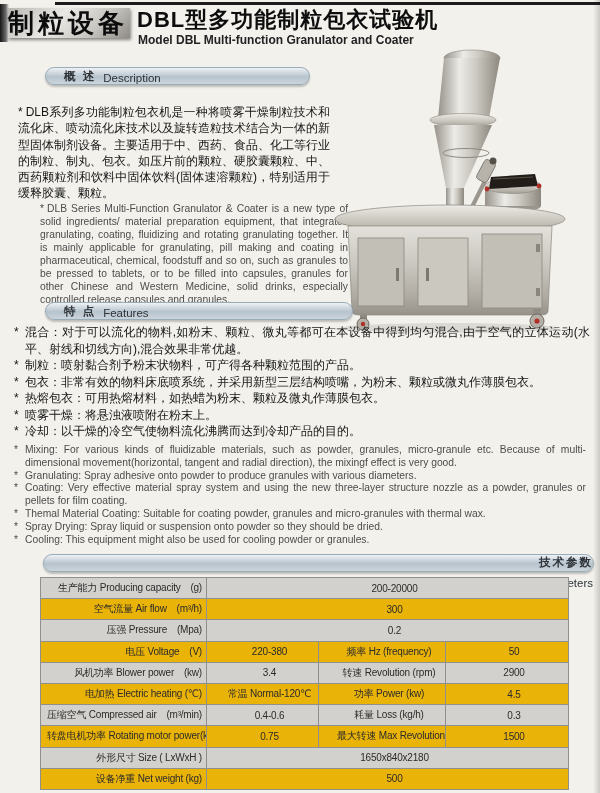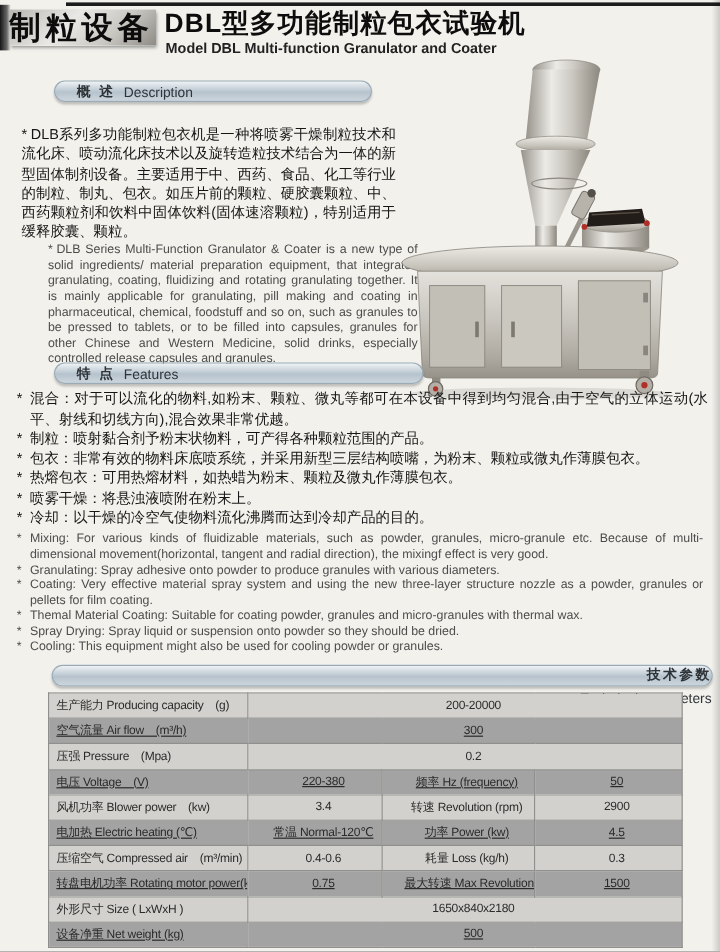--- a/index.html
+++ b/index.html
@@ -37,23 +37,23 @@
   
   ul.feat{position:absolute;left:14px;margin:0;padding:0;list-style:none;}
   ul.feat li{position:relative;padding-left:11px;text-align:justify;}
   ul.feat li .bullet{position:absolute;left:0;top:0;}
   #feat-cn{top:324px;width:576px;font-size:12px;line-height:16.5px;color:#151515;}
   #feat-en{top:444px;width:572px;font-size:10.3px;line-height:12.8px;color:#4c4c4c;}
   
   table.spec{position:absolute;left:40px;top:577px;width:528px;border-collapse:collapse;
              table-layout:fixed;font-size:10px;color:#2b2b2b;}
   table.spec td{border:1px solid #8f8f8d;height:20.2px;padding:0 4px 0 6px;
-                overflow:hidden;white-space:nowrap;letter-spacing:-0.2px;}
+                overflow:hidden;white-space:nowrap;letter-spacing:-0.2px;text-align:right;}
   table.spec tr.g td{background:#d3d1cd;}
-  table.spec tr.w td{background:#a3a3a3;text-decoration:underline;}
+  table.spec tr.w td{background:#eab308;}
   table.spec td.c{text-align:center;padding-left:18px;}
   
   #machine{position:absolute;left:330px;top:48px;}
 </style>
 </head>
 <body>
 
 <div id="page">
 
   <div class="top-rule"></div>

